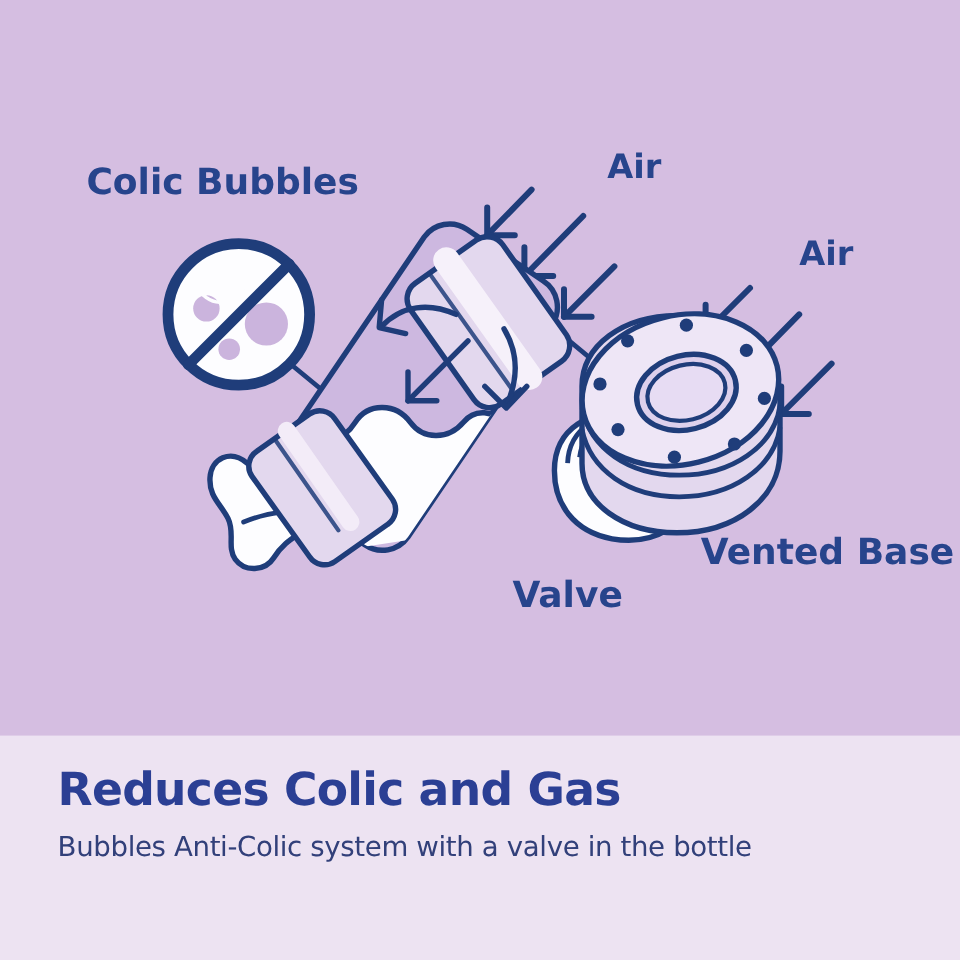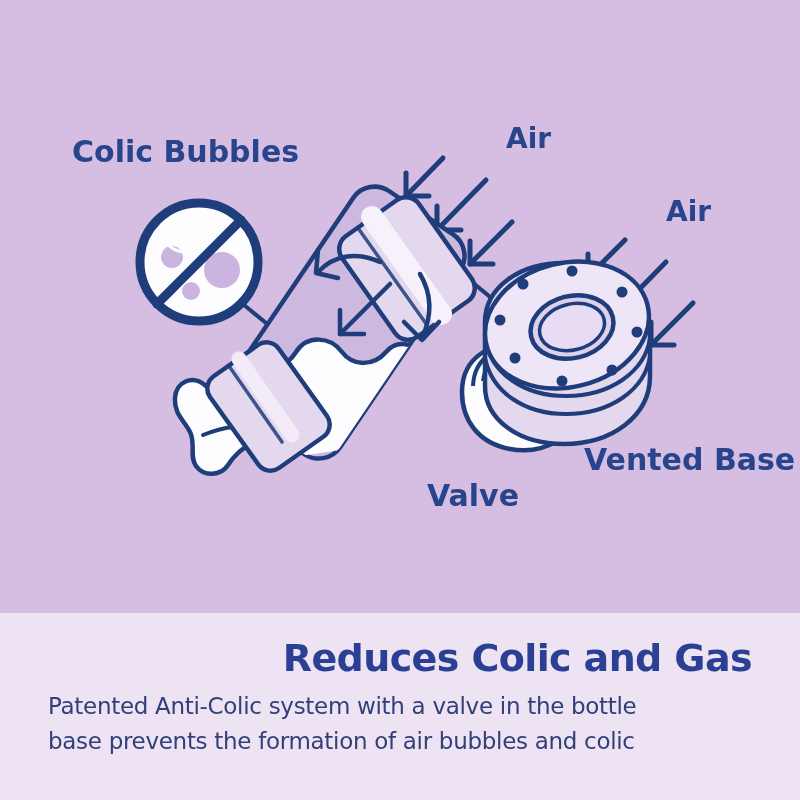--- a/index.html
+++ b/index.html
@@ -44,21 +44,20 @@
   }
   #caption-title {
     margin: 0;
     font-family: "DejaVu Sans", sans-serif;
     font-size: 38px;
     font-weight: bold;
     letter-spacing: -0.6px;
     color: #2b3f94;
     line-height: 1.05;
     white-space: nowrap;
-    text-align: right;
   }
   #caption-body {
     margin: 10px 0 0 0;
     font-family: "DejaVu Sans", sans-serif;
     font-size: 23px;
     font-weight: normal;
     color: #32407a;
     line-height: 1.52;
     letter-spacing: -0.3px;
   }
@@ -244,18 +243,17 @@
 
       <text class="diagram-label label-big" x="427" y="506">Valve</text>
 
       <text class="diagram-label label-big" x="584" y="470">Vented Base</text>
     </svg>
   </div>
 
   <div id="caption-panel">
     <h1 id="caption-title">Reduces Colic and Gas</h1>
     <p id="caption-body">
-      <span class="cap-line">Patented Anti-Colic system with a valve in the bottle</span>
-      <span class="cap-line">base prevents the formation of air bubbles and colic</span>
+      <span class="cap-line">Bubbles Anti-Colic system with a valve in the bottle</span>
     </p>
   </div>
 
 </div>
 
 </body></html>

